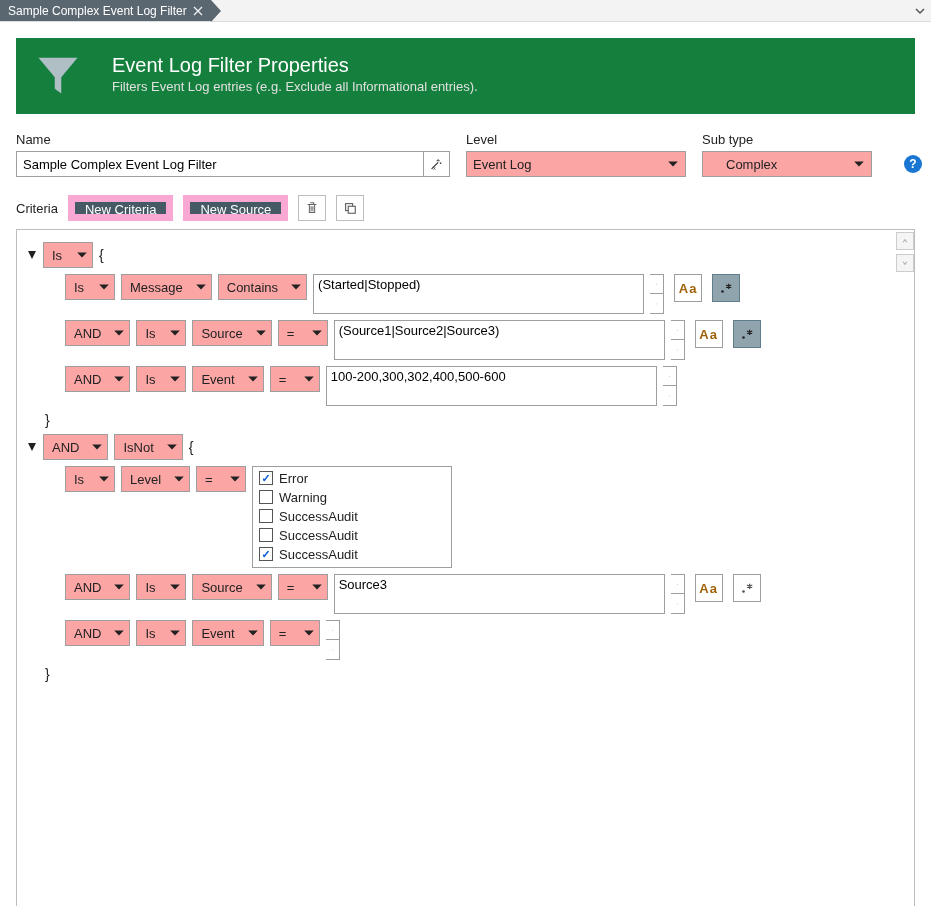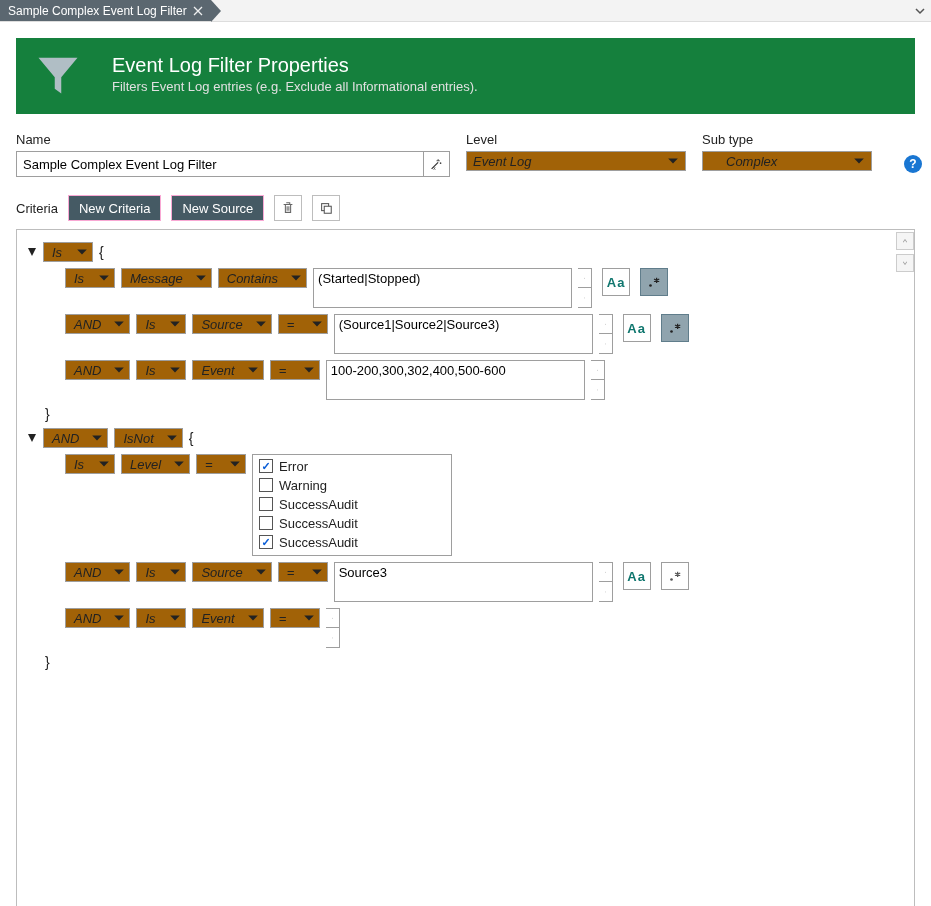--- a/index.html
+++ b/index.html
@@ -75,51 +75,50 @@
   }
   .name-in { width: 408px; }
   .wand-btn {
     width: 26px; height: 26px;
     border: 1px solid #9e9e9e;
     border-left: none;
     background:#fff;
     display:flex; align-items:center; justify-content:center;
   }
   .select {
-    height: 20px;
+    height: 26px;
     width: 200px;
     border: 1px solid #9e9e9e;
-    background:#a16207;
+    background:#fca5a5;
     display:flex;
     align-items:center;
     padding: 0 6px;
     justify-content: space-between;
     font-size:13px;
-    font-style:italic;
   }
   .select.small { width: auto; min-width: 50px; padding: 0 4px 0 8px; gap:12px; }
   .select.w-type { width: 220px; }
   .select.w-sub { width: 170px; padding-left: 23px; }
   .chev-down { width:12px; height:12px; }
   .helpicon {
     width: 18px; height:18px; border-radius:50%;
     background:#1976d2; color:#fff; font-weight:bold;
     display:flex; align-items:center; justify-content:center;
     font-size:12px;
     align-self: center;
     margin-top: 18px;
     flex-shrink:0;
   }
   .crit-row {
     display:flex; align-items:center; gap:10px; margin-top: 18px;
   }
   .crit-lbl { font-size:13px; }
   .btn-dark {
     background:#455a64; color:#fff;
-    border:1px solid #f9a8d4;
+    border:7px solid #f9a8d4;
     height: 26px; padding: 0 10px;
     font-size: 13px;
     font-family: inherit;
   }
   .icon-btn {
     width: 28px; height: 26px;
     border: 1px solid #bdbdbd;
     background:#fff;
     display:flex; align-items:center; justify-content:center;
     color:#555;
@@ -153,21 +152,21 @@
   }
   .tri {
     width:10px; height:10px; display:inline-flex; align-items:center; justify-content:center;
     color:#222;
   }
   .brace { font-size: 14px; color:#222; }
   .crit-line {
     display:flex; align-items:flex-start; gap:6px; margin: 6px 0 6px 38px;
   }
   .ta {
-    width: 259px; height: 40px;
+    width: 331px; height: 40px;
     border:1px solid #9e9e9e;
     font-family: inherit; font-size:13px;
     padding: 2px 4px;
     resize: none;
     overflow: hidden;
   }
   .spin-col { display:flex; flex-direction:column; }
   .spin-btn {
     width:14px; height:20px;
     border:1px solid #9e9e9e; border-left:none;
@@ -177,21 +176,21 @@
   .spin-btn + .spin-btn { border-top: none; }
   .tog {
     width: 28px; height: 28px;
     border:1px solid #9e9e9e;
     background:#fff;
     display:flex; align-items:center; justify-content:center;
     font-size: 13px; color:#555;
     margin-left: 4px;
   }
   .tog.active { background:#90a4ae; border-color:#607d8b; color:#222; }
-  .tog .Aa { font-weight:600; letter-spacing:1px; color:#0f766e; }
+  .tog .Aa { font-weight:600; letter-spacing:1px; color:#a16207; }
   .chk-list {
     border:1px solid #9e9e9e;
     width: 200px;
     padding: 2px 6px 4px 6px;
     display:flex; flex-direction:column; gap:1px;
   }
   .chk-row { display:flex; align-items:center; gap:6px; font-size:13px; height:18px; }
   .chk {
     width:14px; height:14px; border:1px solid #555; display:inline-flex;
     align-items:center; justify-content:center; color:#0b5ed7; font-size:11px; font-weight:bold;

